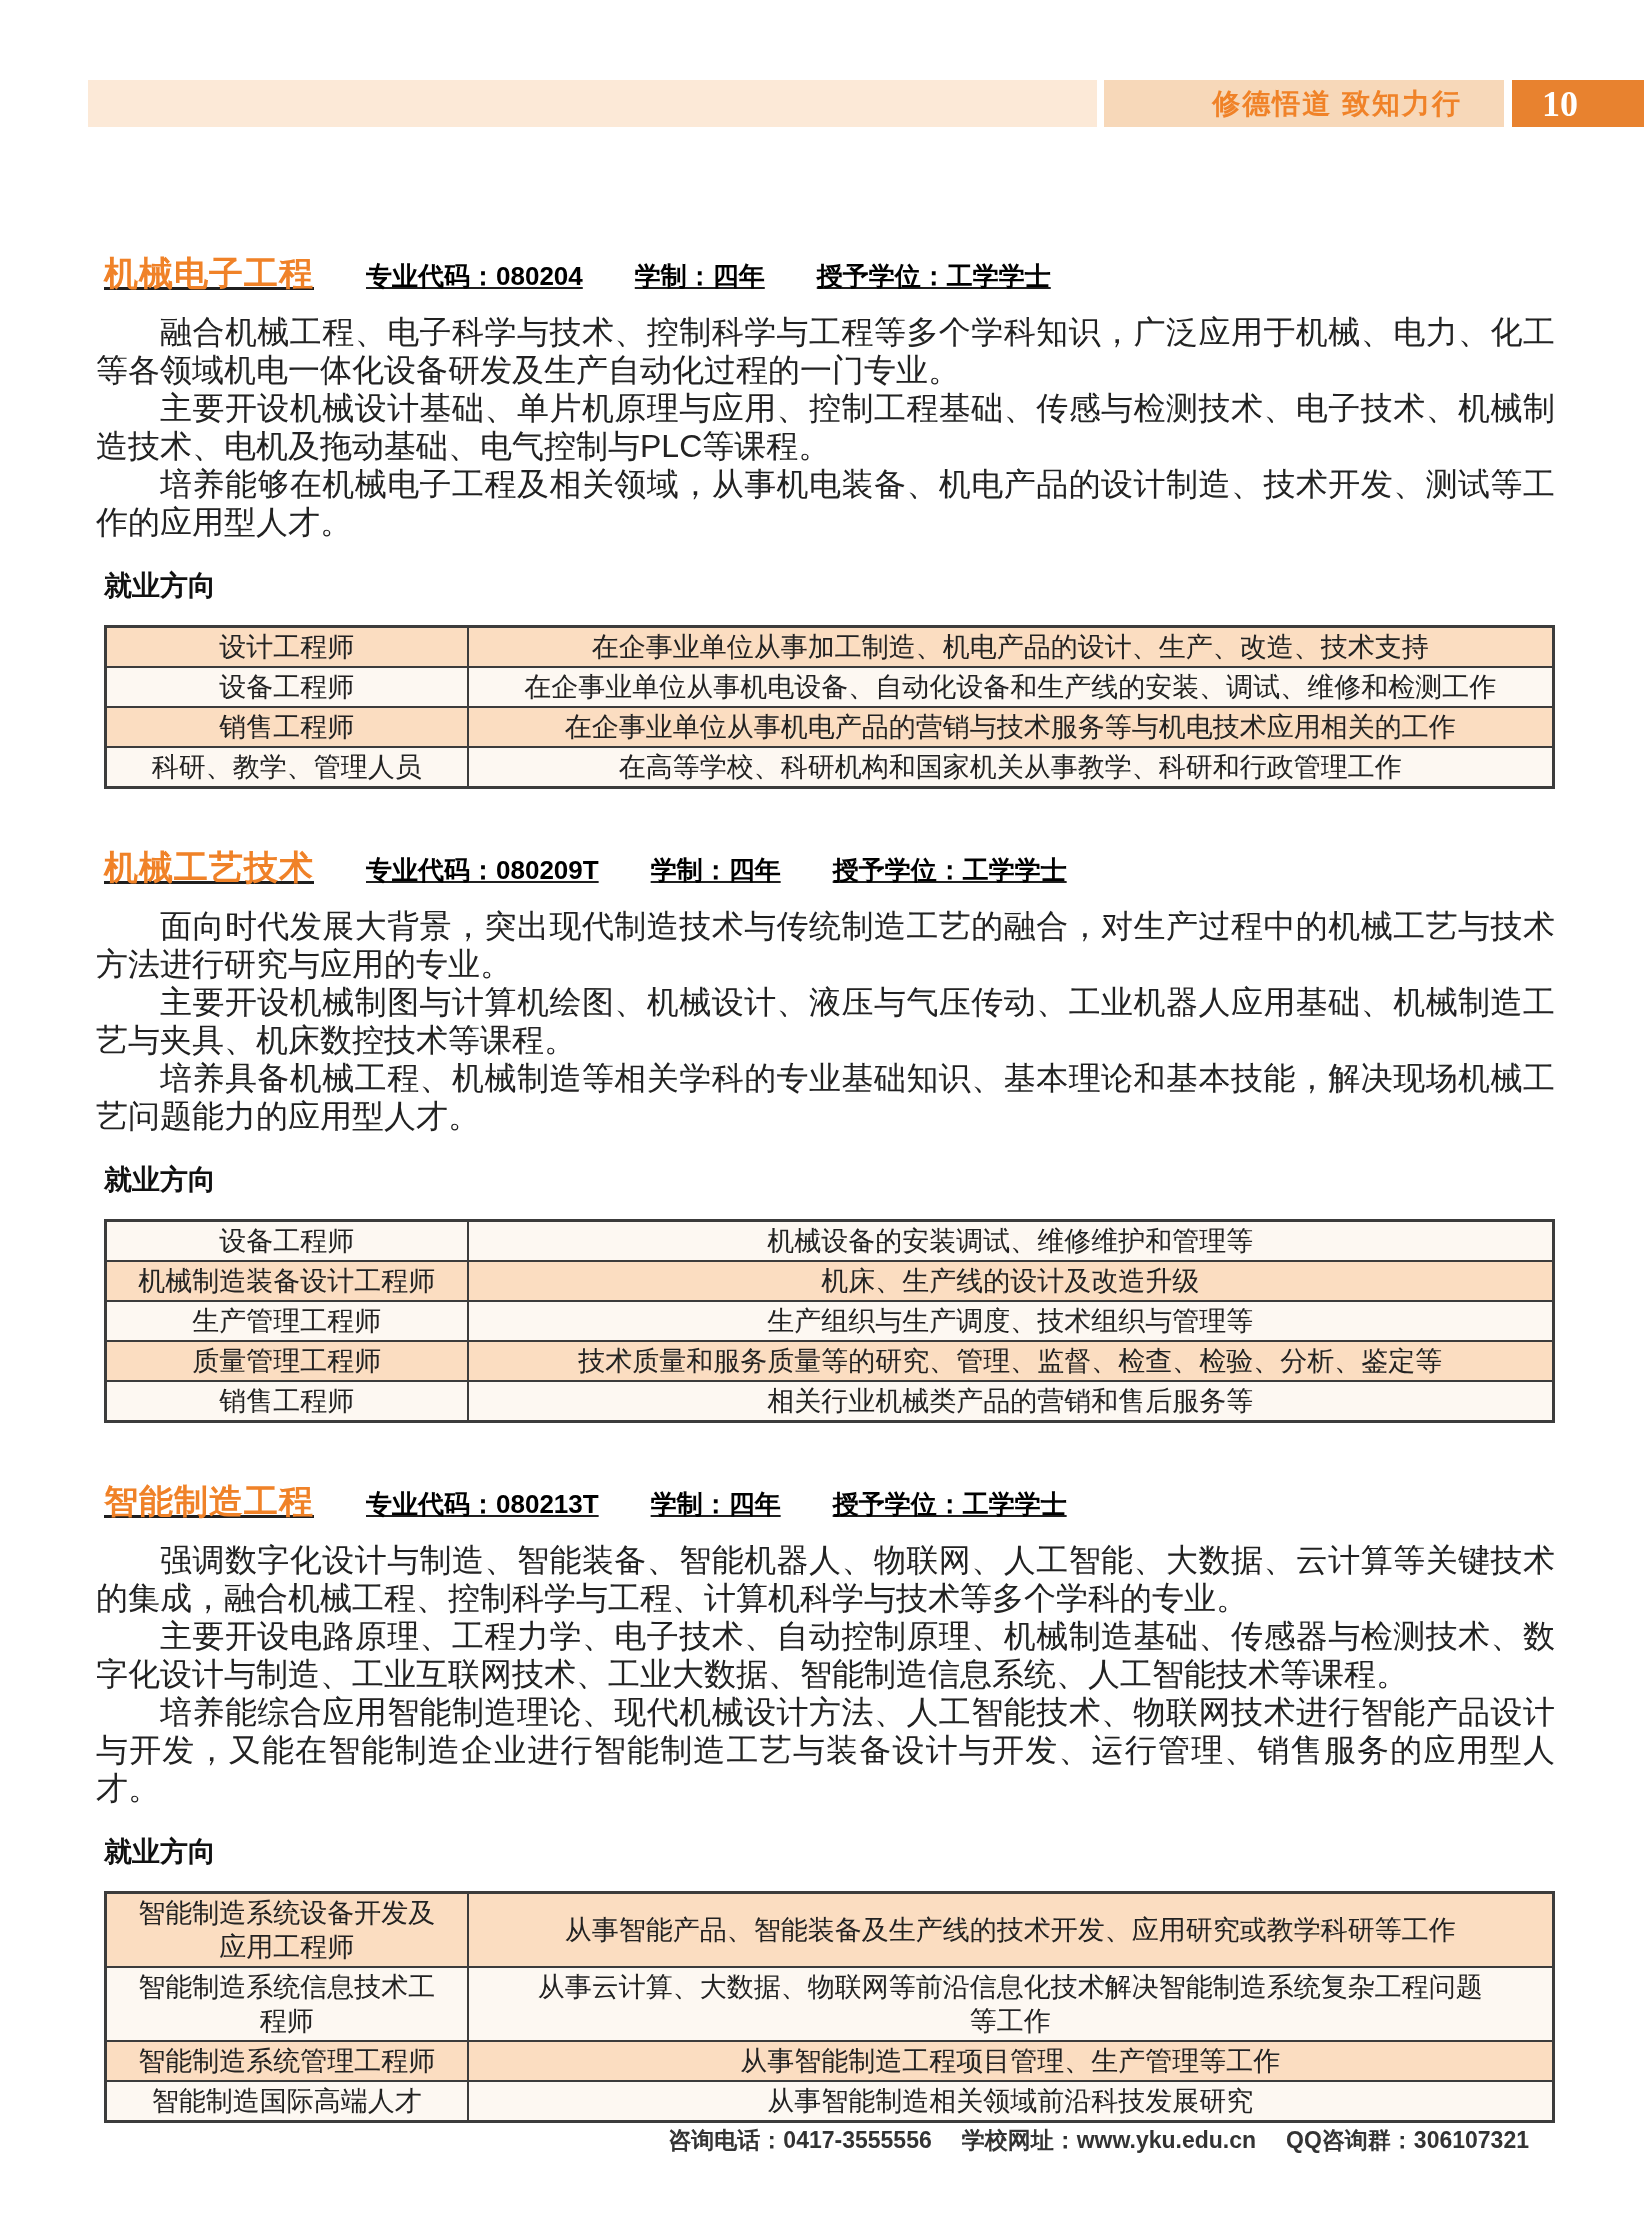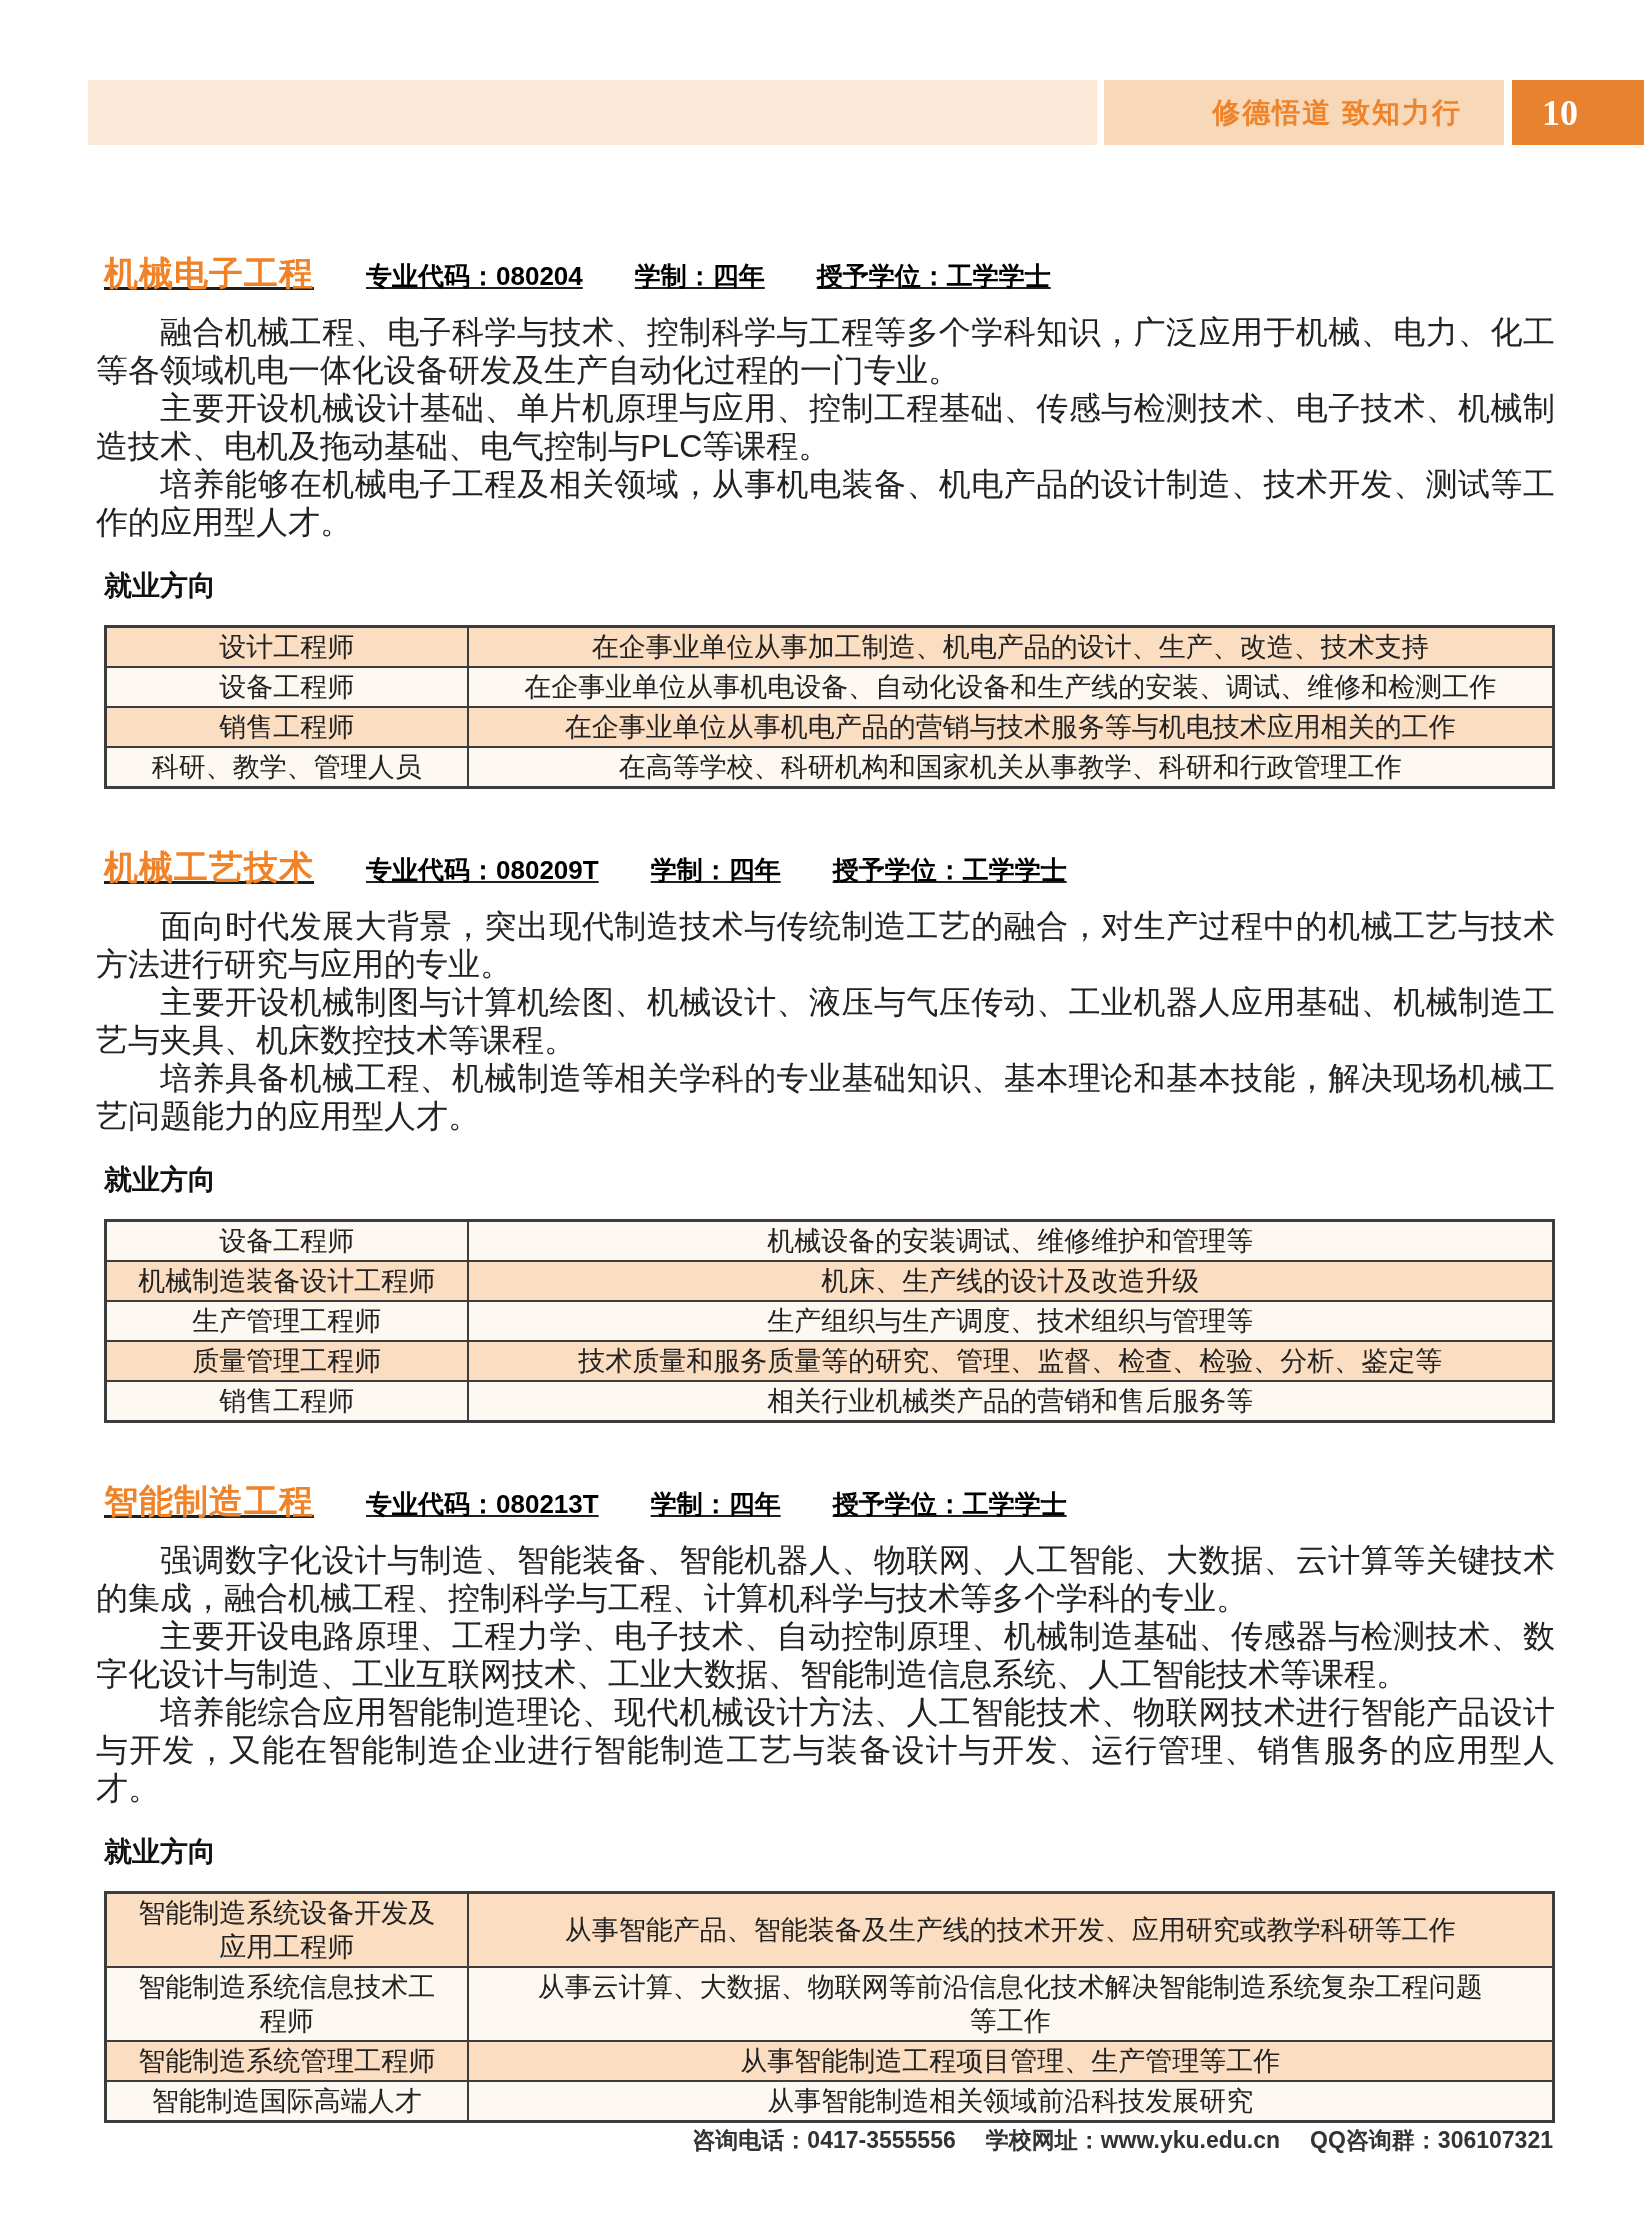--- a/index.html
+++ b/index.html
@@ -14,21 +14,21 @@
     height: 2233px;
     background: #ffffff;
     overflow: hidden;
   }
 
   
   .hdr {
     position: absolute;
     top: 80px; left: 0; width: 100%; height: 65px;
   }
-  .hdr .band { position: absolute; top: 0; height: 65px; }
+  .hdr .band { position: absolute; top: 0; height: 47px; }
   .band-light { left: 88px; width: 1009px; background: #FCE9D7; }
   .band-mid {
     left: 1104px; width: 400px; background: #F7D8B9;
     display: flex; align-items: center; justify-content: flex-end;
     padding-right: 42px;
   }
   .motto {
     color: #F08228; font-weight: bold; font-size: 28px; letter-spacing: 2px;
   }
   .band-orange {
@@ -79,21 +79,21 @@
   td.role { padding: 2px 24px; }
   td.desc { padding: 2px 12px; }
   tr.r-odd  { background: #FBDDC1; }
   tr.r-even { background: #FDF8F2; }
   .wrap-narrow { display: inline-block; max-width: 945px; }
 
   
   .ftr {
     position: absolute; top: 2125px; left: 0; width: 100%;
     display: flex; justify-content: flex-end; gap: 30px;
-    padding-right: 92px;
+    padding-right: 116px;
     font-size: 23px; font-weight: bold; color: #333;
   }
 </style>
 </head>
 <body>
 
 <div class="page">
 
   <div class="hdr">
     <div class="band band-light"></div>

